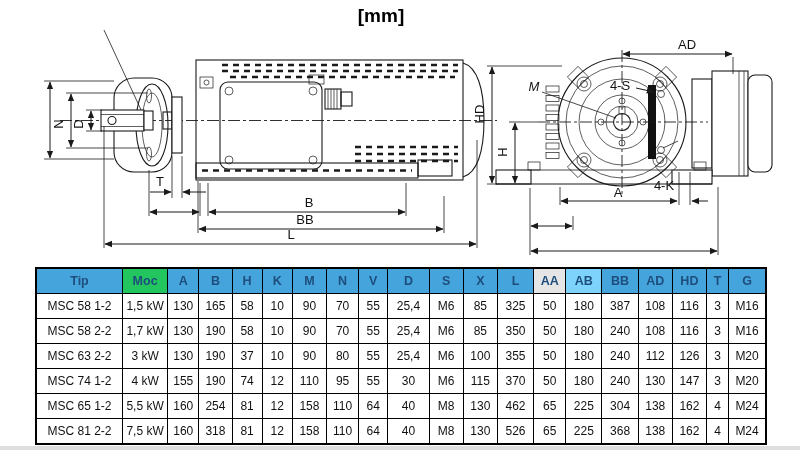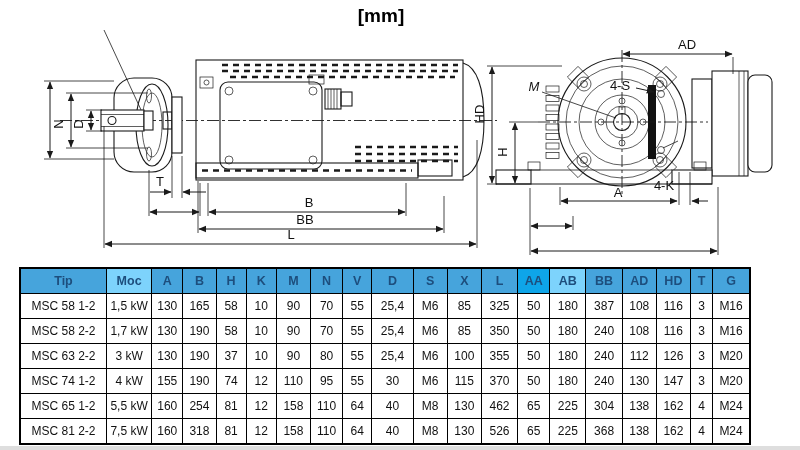--- a/index.html
+++ b/index.html
@@ -13,21 +13,21 @@
   .ol{fill:none;stroke:#1a1a1a;stroke-width:1.1;}
   .olw{fill:#ffffff;stroke:#1a1a1a;stroke-width:1.1;}
   .de{stroke:#1a1a1a;stroke-width:0.8;fill:none;}
   .dl{stroke:#1a1a1a;stroke-width:1;marker-start:url(#ar);marker-end:url(#ar);}
   .dr{stroke:#1a1a1a;stroke-width:1;marker-end:url(#ar);}
   .cl{stroke:#1a1a1a;stroke-width:0.9;fill:none;stroke-dasharray:12 3 3 3;}
   .rib{stroke:#1a1a1a;stroke-width:2.6;stroke-dasharray:6 5;}
   .thin{stroke:#1a1a1a;stroke-width:0.7;fill:none;}
 
   table.spec{
-    position:absolute;left:19px;top:267px;width:732px;
+    position:absolute;left:35px;top:267px;width:732px;
     border-collapse:collapse;table-layout:fixed;
     border:2px solid #000;font-size:12px;color:#111;
   }
   table.spec th,table.spec td{
     border:1px solid #000;text-align:center;vertical-align:middle;
     padding:0;height:24px;white-space:nowrap;overflow:hidden;
   }
   table.spec th{font-weight:bold;font-size:12.5px;}
   .bottom-edge{position:absolute;left:0;top:446px;width:800px;height:4px;background:#dedede;}
 </style>
@@ -252,33 +252,33 @@
       <col style="width: 36px;">
       <col style="width: 36px;">
       <col style="width: 34px;">
       <col style="width: 34px;">
       <col style="width: 22px;">
       <col style="width: 37px;">
     </colgroup>
     <thead>
       <tr>
         <th style="background: rgb(70, 164, 220); color: rgb(29, 78, 125);">Tip</th>
-        <th style="background: #7dd3fc; color: rgb(29, 78, 125); text-align: center;">Moc</th>
+        <th style="background: #22c55e; color: rgb(29, 78, 125); text-align: center;">Moc</th>
         <th style="background: rgb(70, 164, 220); color: rgb(29, 78, 125);">A</th>
         <th style="background: rgb(70, 164, 220); color: rgb(29, 78, 125);">B</th>
         <th style="background: rgb(70, 164, 220); color: rgb(29, 78, 125);">H</th>
         <th style="background: rgb(70, 164, 220); color: rgb(29, 78, 125);">K</th>
         <th style="background: rgb(70, 164, 220); color: rgb(29, 78, 125);">M</th>
         <th style="background: rgb(70, 164, 220); color: rgb(29, 78, 125);">N</th>
         <th style="background: rgb(70, 164, 220); color: rgb(29, 78, 125);">V</th>
         <th style="background: rgb(70, 164, 220); color: rgb(29, 78, 125);">D</th>
         <th style="background: rgb(70, 164, 220); color: rgb(29, 78, 125);">S</th>
         <th style="background: rgb(70, 164, 220); color: rgb(29, 78, 125);">X</th>
         <th style="background: rgb(70, 164, 220); color: rgb(29, 78, 125);">L</th>
-        <th style="background: #0ea5e9; color: rgb(29, 78, 125); text-align: center;">AA</th>
+        <th style="background: #e5e5e5; color: rgb(29, 78, 125); text-align: center;">AA</th>
         <th style="background: #7dd3fc; color: rgb(29, 78, 125);">AB</th>
         <th style="background: rgb(70, 164, 220); color: rgb(29, 78, 125);">BB</th>
         <th style="background: rgb(70, 164, 220); color: rgb(29, 78, 125);">AD</th>
         <th style="background: rgb(70, 164, 220); color: rgb(29, 78, 125);">HD</th>
         <th style="background: rgb(70, 164, 220); color: rgb(29, 78, 125);">T</th>
         <th style="background: rgb(70, 164, 220); color: rgb(29, 78, 125);">G</th>
       </tr>
     </thead>
     <tbody>
       <tr>

